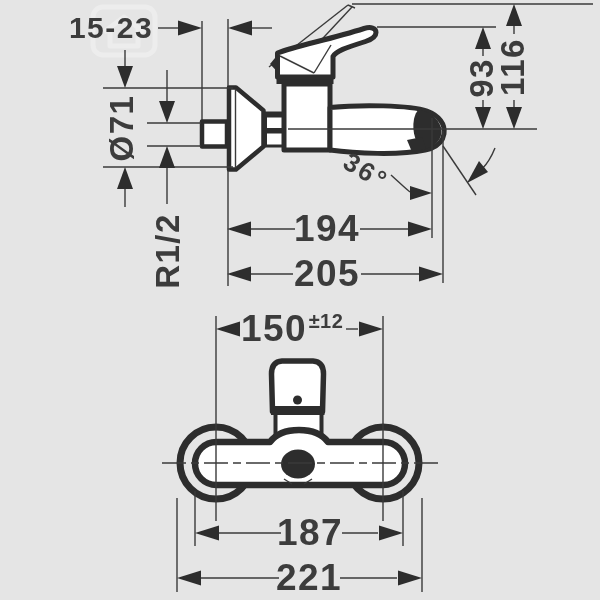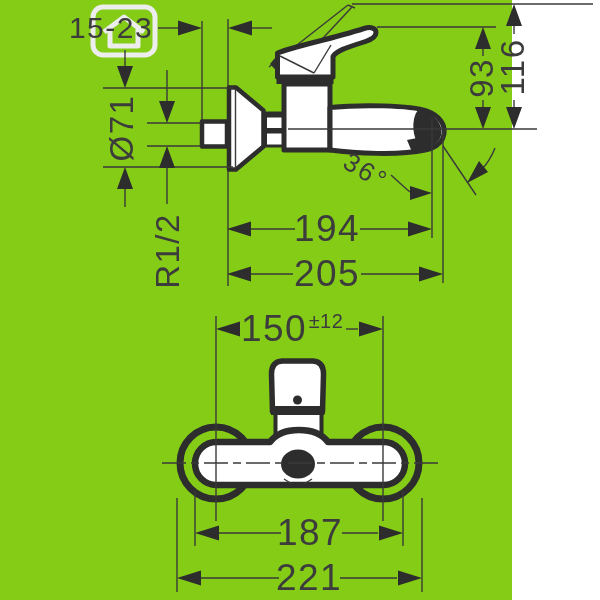--- a/index.html
+++ b/index.html
@@ -1,16 +1,16 @@
 <!DOCTYPE html>
 <html><head>
 <meta charset="utf-8">
 <style>
   html,body{margin:0;padding:0;width:600px;height:600px;background:#ffffff;overflow:hidden;}
-  .canvas{width:512px;height:600px;position:relative;background:#84cc16;}
+  .canvas{width:600px;height:600px;position:relative;background:#e5e5e5;font-weight:bold;}
   svg{display:block;}
   text{font-family:"Liberation Sans","DejaVu Sans",sans-serif;fill:#3c3c3c;}
   .dim{font-size:37px;letter-spacing:1.5px;}
   .dim-sm{font-size:30px;letter-spacing:1.5px;}
   .dim-rot{font-size:33px;letter-spacing:1.5px;}
   .dim-sup{font-size:20px;letter-spacing:0.5px;}
   .dim-ang{font-size:26px;letter-spacing:2.5px;}
   .thin{stroke:#3a3a3a;stroke-width:1.4;fill:none;}
   .thick{stroke:#2d2d2d;fill:#ffffff;stroke-linejoin:round;stroke-linecap:round;}
   .arrow{fill:#2d2d2d;stroke:none;}

